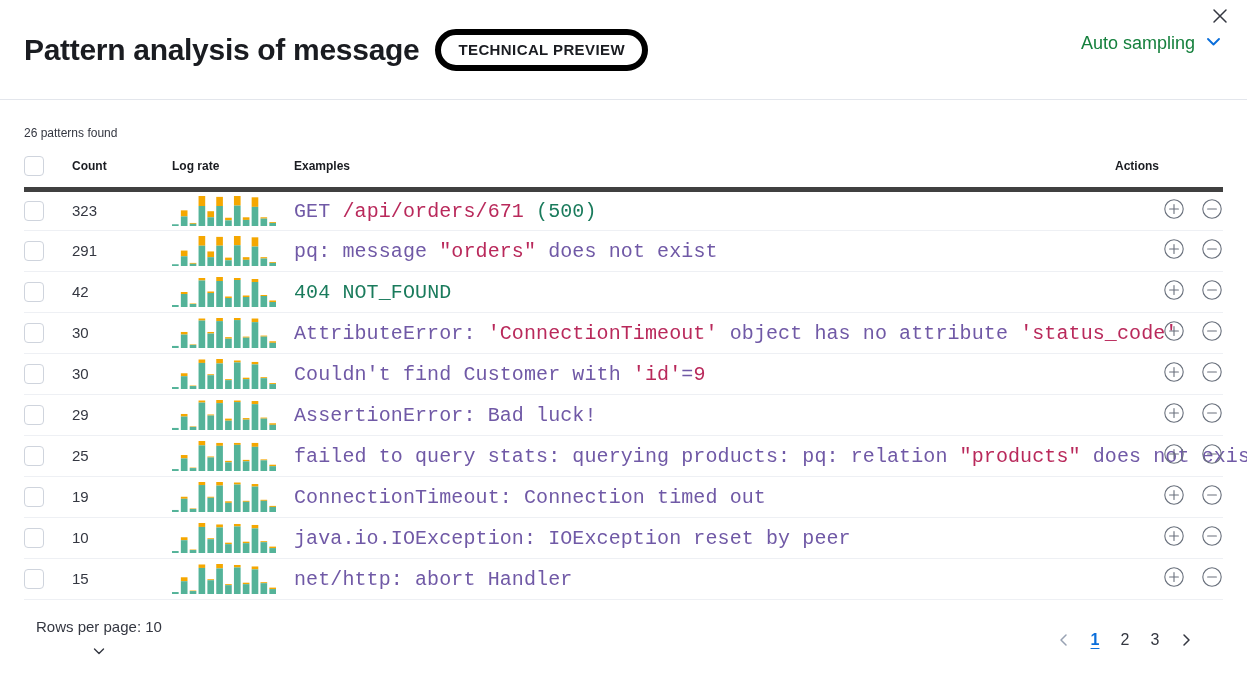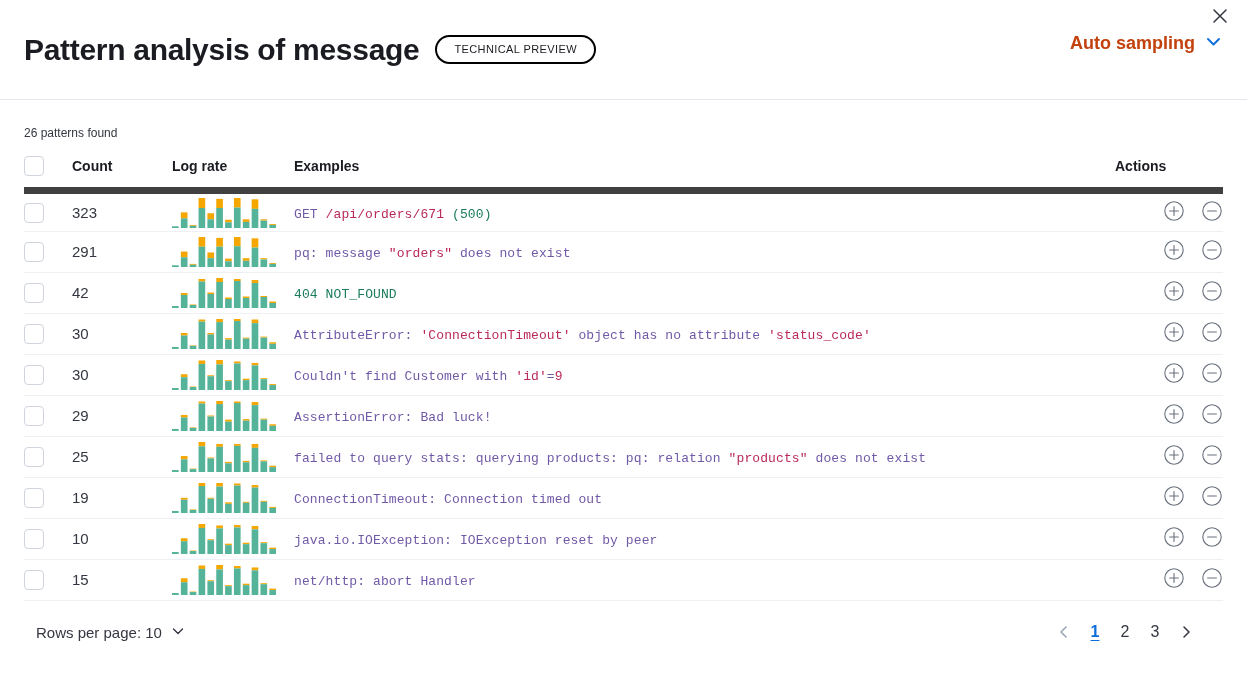--- a/index.html
+++ b/index.html
@@ -24,44 +24,43 @@
   .title-wrap { display: flex; align-items: center; gap: 16px; }
   .page-title {
     font-size: 30px;
     font-weight: 700;
     letter-spacing: -0.3px;
     color: #1a1c21;
     margin: 0;
     white-space: nowrap;
   }
   .badge {
-    border: 2px solid #000000;
+    border: 6px solid #000000;
     border-radius: 999px;
     padding: 6px 17px 7px;
-    font-size: 11px;
-    font-weight: 400;
+    font-size: 15px;
+    font-weight: 700;
     letter-spacing: 0.4px;
     color: #1a1c21;
     white-space: nowrap;
     background: #fff;
   }
   .header-right {
     position: absolute;
     right: 24px;
     top: 32px;
     display: flex;
     align-items: center;
     gap: 9px;
     cursor: pointer;
   }
   .sampling-label {
     font-size: 18px;
-    color: #c2410c;
+    color: #15803d;
     white-space: nowrap;
-    font-weight: bold;
   }
   .chev-blue { display: block; }
   .close-btn {
     position: absolute;
     right: 14px;
     top: 3px;
     width: 26px; height: 26px;
     display: flex; align-items: center; justify-content: center;
     cursor: pointer;
   }
@@ -75,25 +74,25 @@
   }
 
   
   table.patterns {
     width: 100%;
     border-collapse: collapse;
     table-layout: fixed;
   }
   table.patterns thead th {
     text-align: left;
-    font-size: 14px;
+    font-size: 12px;
     font-weight: 700;
     color: #1a1c21;
     padding: 0 0 11px 0;
-    border-bottom: 7px solid #404040;
+    border-bottom: 5px solid #404040;
     vertical-align: middle;
   }
   .col-check  { width: 48px; }
   .col-count  { width: 100px; }
   .col-rate   { width: 122px; }
   .col-ex     { width: auto; }
   .col-act    { width: 108px; }
   th.th-actions { text-align: right; padding-right: 6px; }
 
   table.patterns tbody td {
@@ -115,21 +114,21 @@
   .count-val {
     font-size: 15px;
     color: #343741;
     font-family: "Liberation Sans", sans-serif;
   }
   .spark {
     display: block;
   }
   .example {
     font-family: "Liberation Mono", monospace;
-    font-size: 13px;
+    font-size: 20px;
     white-space: nowrap;
     letter-spacing: 0.1px;
   }
   .tok-default { color: #7059a6; }
   .tok-str     { color: #b9295b; }
   .tok-num     { color: #1a7b5c; }
 
   .actions-cell { text-align: right; padding-right: 4px; white-space: nowrap; }
   .act-btn {
     display: inline-block;
@@ -143,20 +142,21 @@
   .footer {
     display: flex;
     align-items: center;
     justify-content: space-between;
     padding: 18px 24px 0 12px;
   }
   .rows-per-page {
     display: flex; align-items: center; gap: 8px;
     font-size: 15px; color: #343741;
     cursor: pointer;
+    flex-direction: column;
   }
   .pagination { display: flex; align-items: center; gap: 6px; }
   .pg-arrow {
     width: 26px; height: 26px;
     display: flex; align-items: center; justify-content: center;
     cursor: pointer;
   }
   .pg-num {
     min-width: 24px; height: 26px;
     display: flex; align-items: center; justify-content: center;

